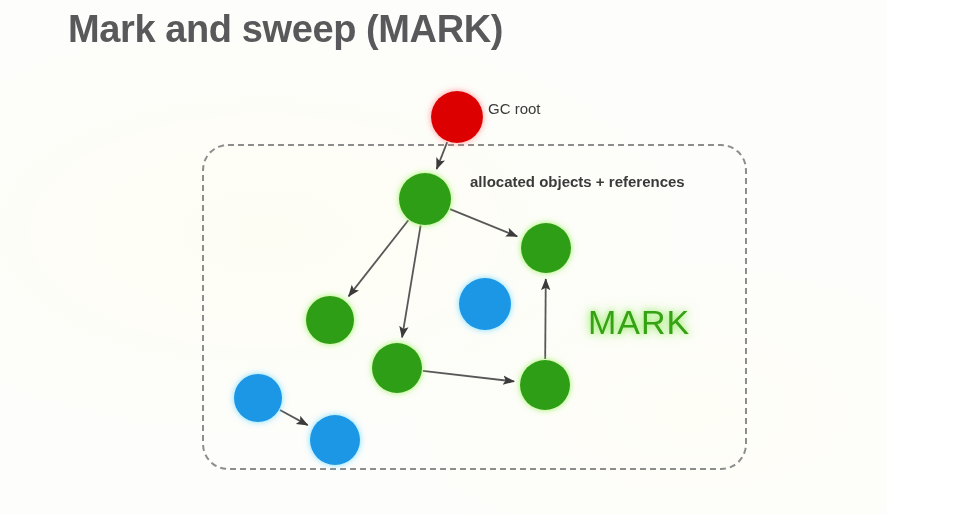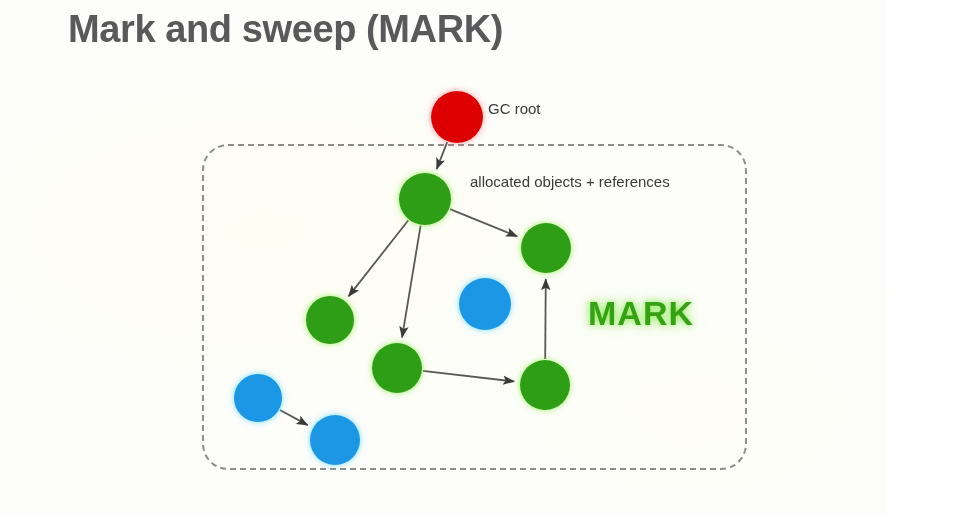--- a/index.html
+++ b/index.html
@@ -60,28 +60,28 @@
     height: 514px;
   }
 
   .node-label {
     position: absolute;
     font-size: 15px;
     color: #3a3a3a;
     white-space: nowrap;
   }
   #gc-root-label { left: 488px; top: 100px; }
-  #allocated-label { left: 470px; top: 173px; }
+  #allocated-label { left: 470px; top: 173px; font-weight: bold; }
 
   #mark-text {
     position: absolute;
     left: 588px;
-    top: 294px;
+    top: 303px;
     font-size: 34px;
-    font-weight: bold;
+    font-weight: normal;
     color: #35a214;
     letter-spacing: 1px;
     text-shadow:
       0 0 7px rgba(120, 230, 60, 0.85),
       0 0 14px rgba(150, 240, 90, 0.55);
     white-space: nowrap;
   }
 </style>
 </head>
 <body>

